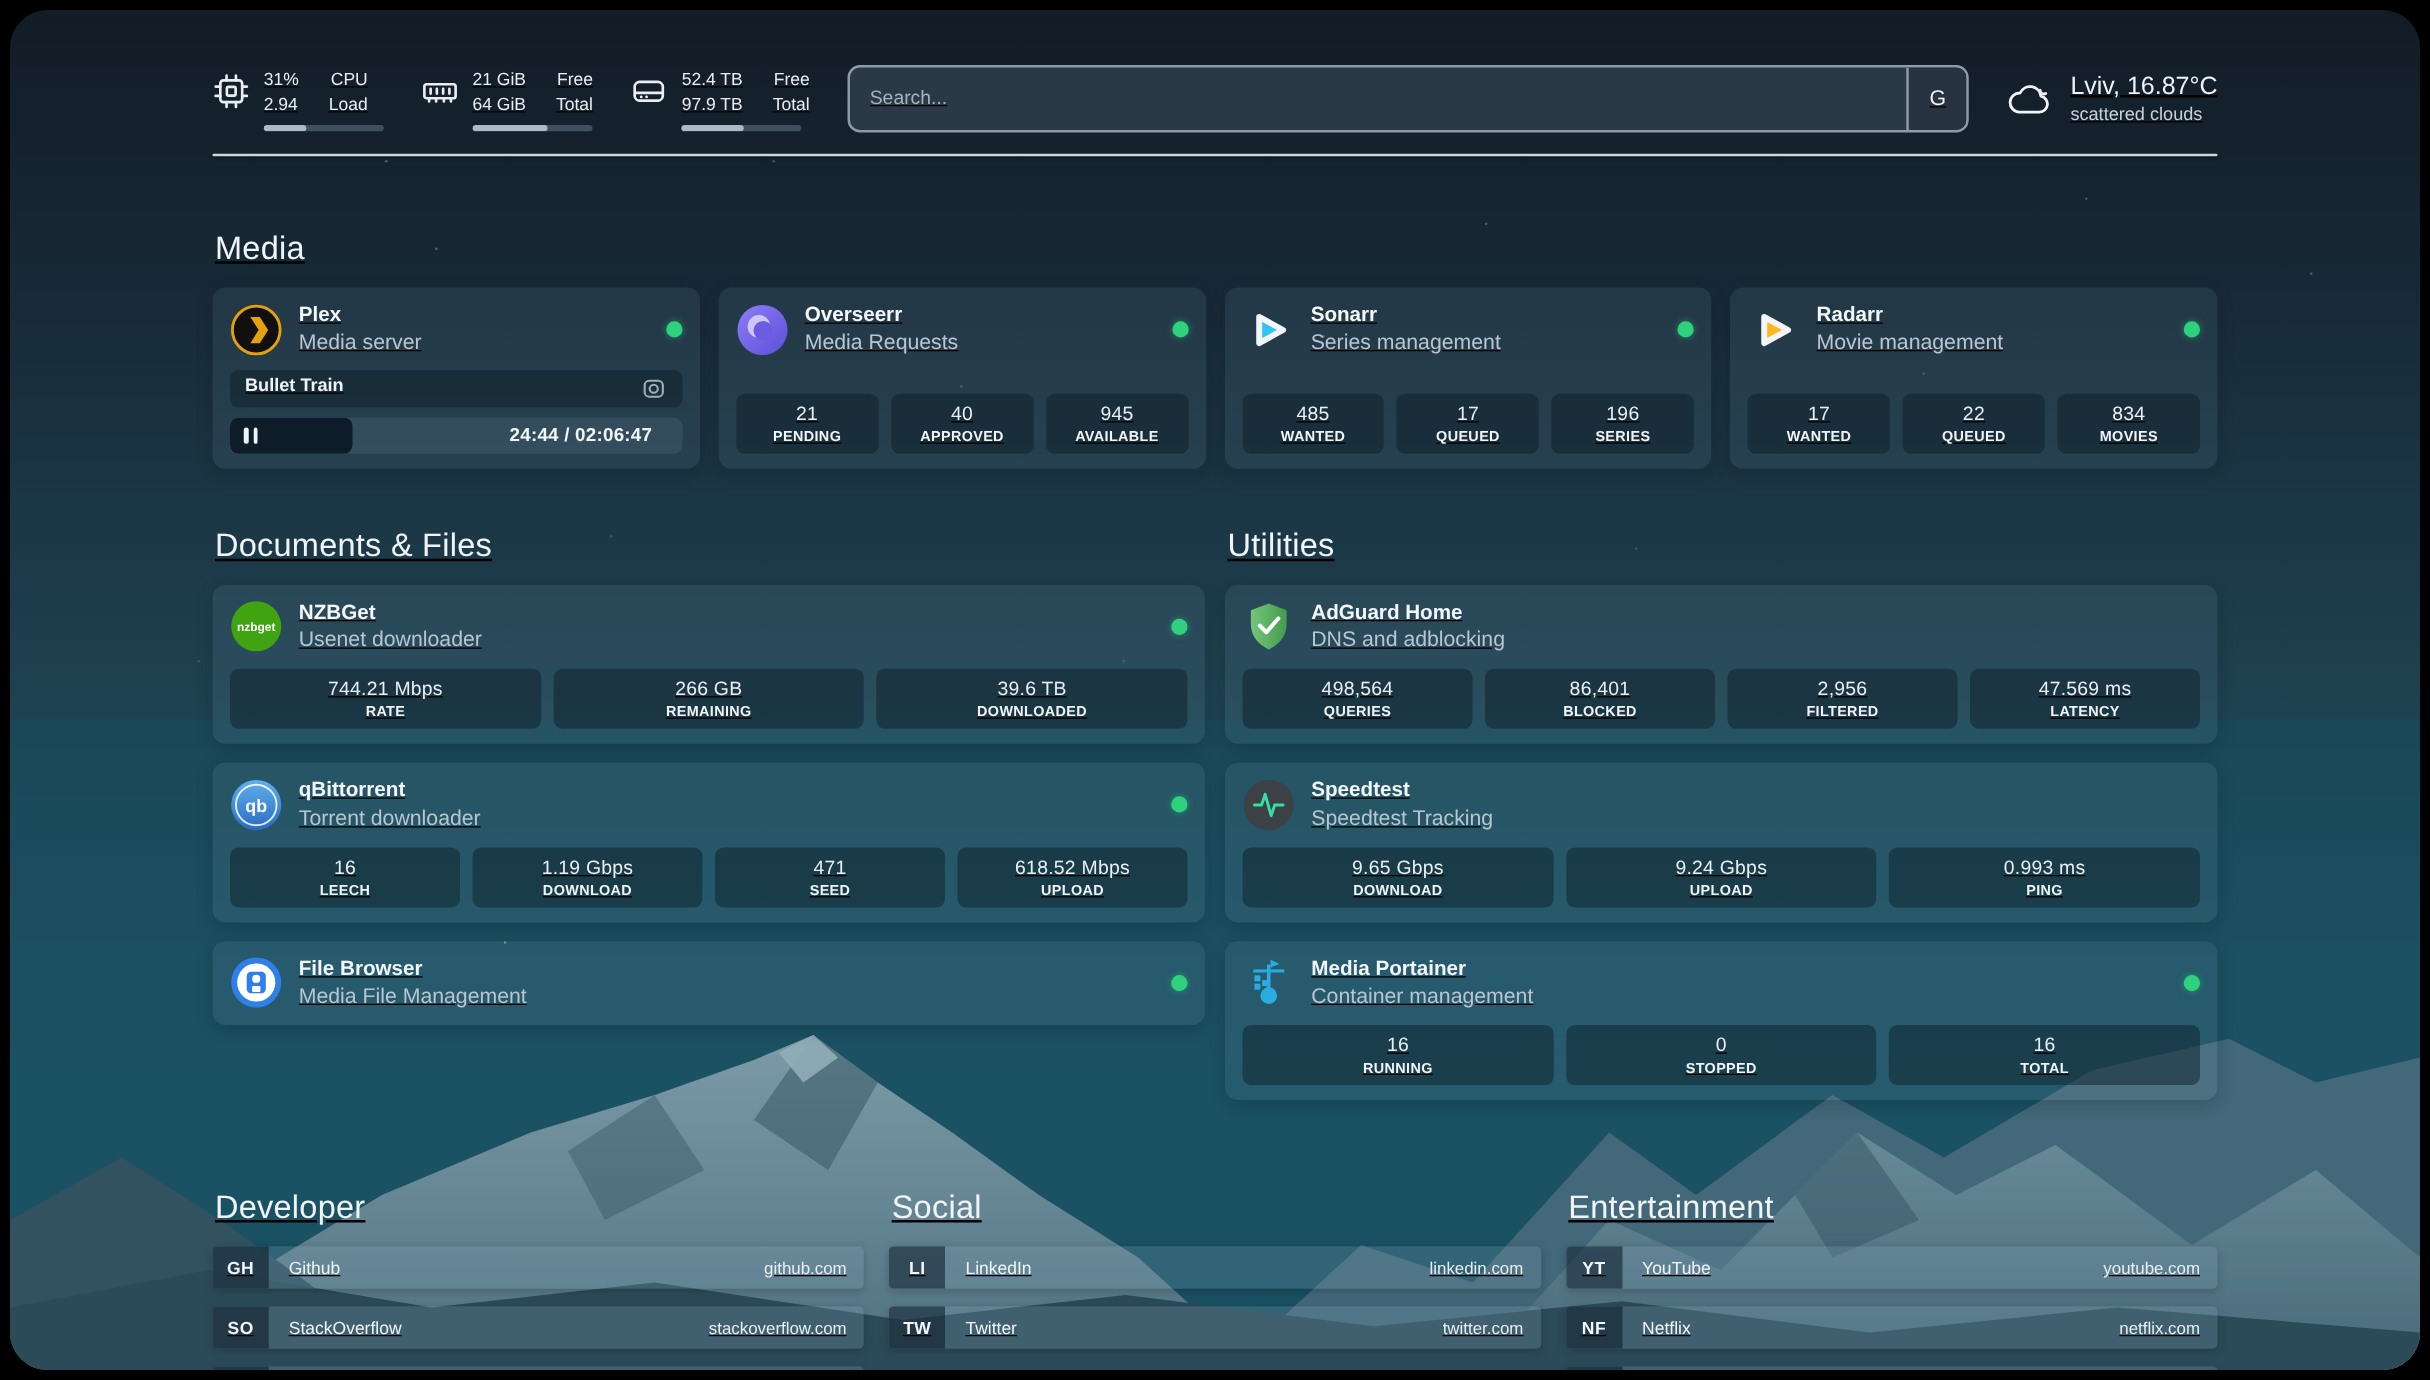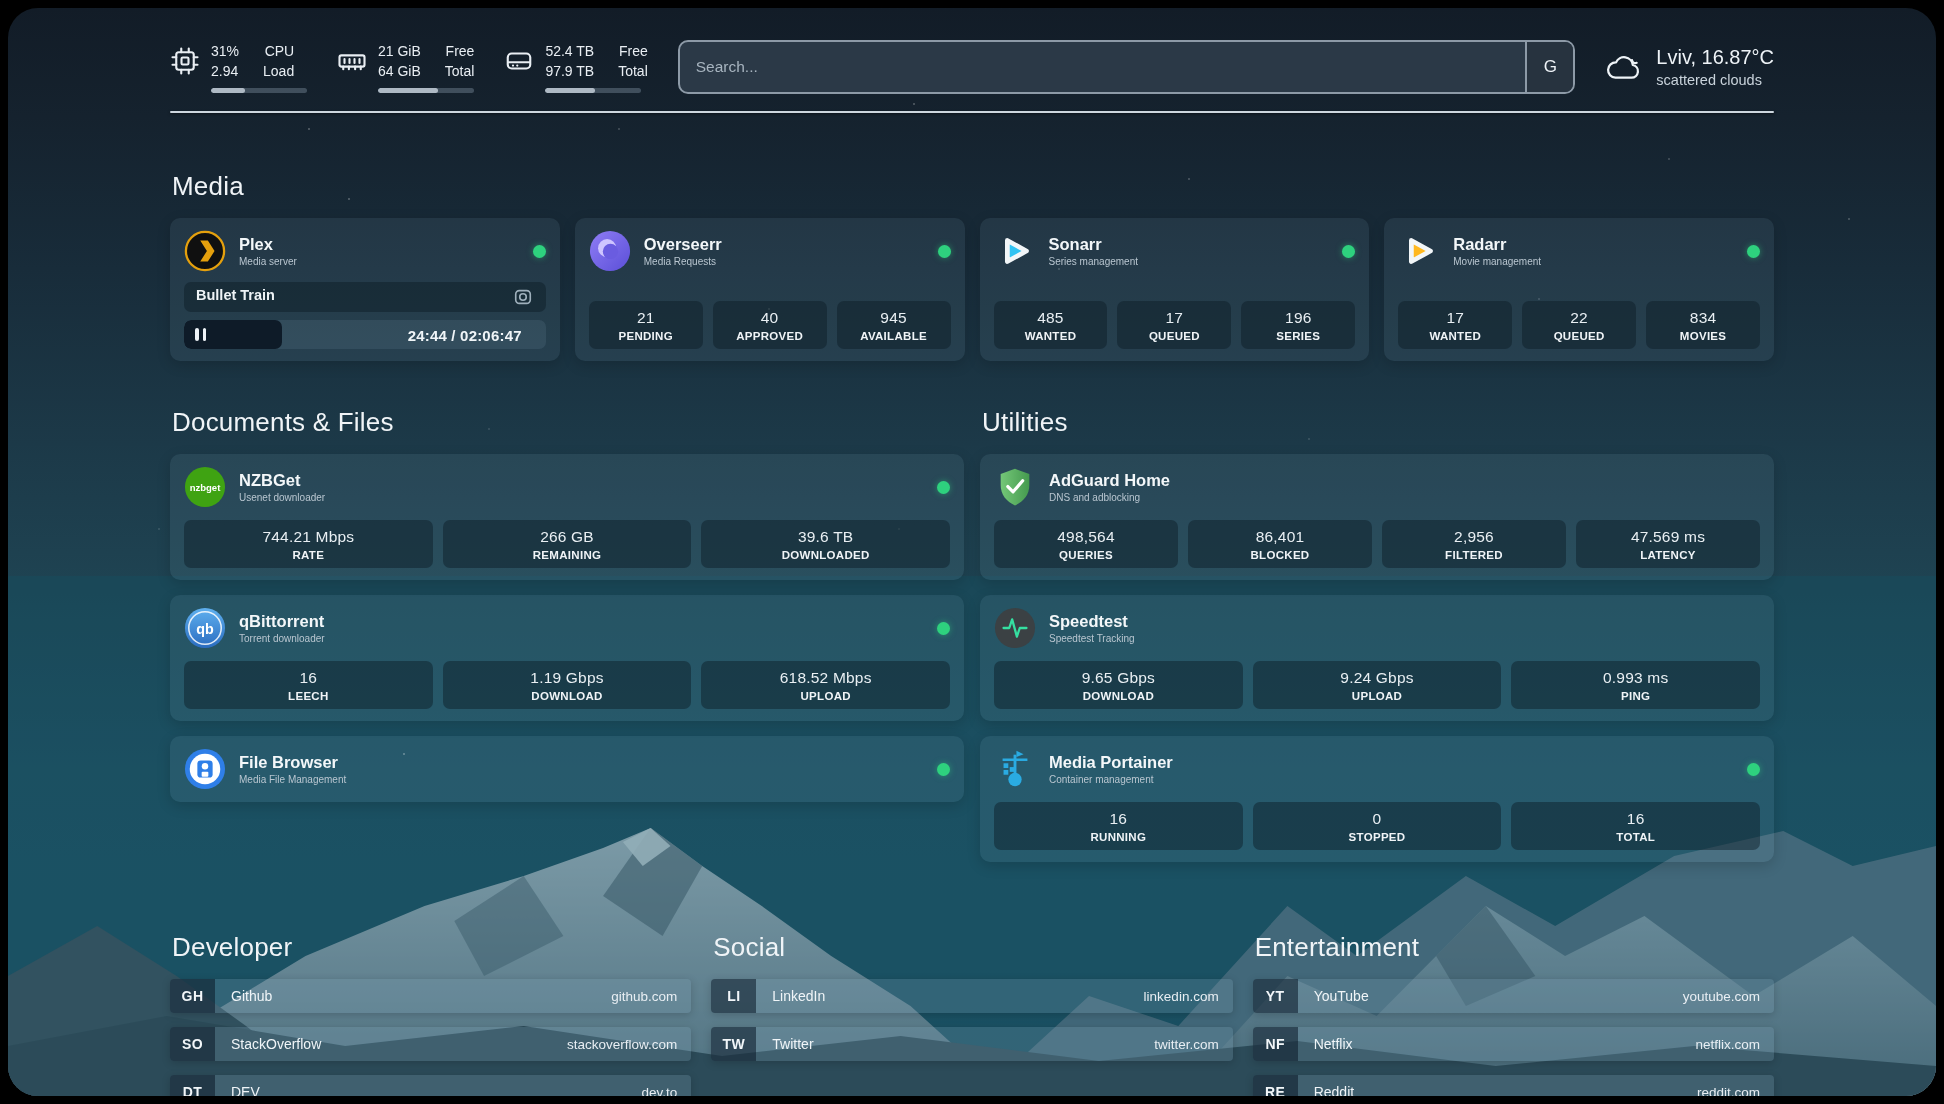--- a/index.html
+++ b/index.html
@@ -7,21 +7,21 @@
   .screen { position:absolute; inset:8px; border-radius:30px; overflow:hidden;
     background: linear-gradient(180deg,#121c27 0%,#15222e 10%,#182c3a 24%,#1c3948 40%,#1f4554 55%,#205062 70%,#1f5365 82%,#1e5063 100%); }
   .bg-mountains { position:absolute; left:0; bottom:0; width:100%; height:520px; pointer-events:none; }
   .bg-mountains svg { display:block; width:100%; height:100%; }
   .stars { position:absolute; top:120px; left:300px; width:2px; height:2px; border-radius:50%; background:rgba(255,255,255,.3); pointer-events:none;
     box-shadow: 40px 70px rgba(255,255,255,.30), 310px 0px rgba(255,255,255,.22), 605px -25px rgba(255,255,255,.28),
       880px 50px rgba(255,255,255,.25), 1120px -40px rgba(255,255,255,.30), 1360px 30px rgba(255,255,255,.22),
       -40px 210px rgba(255,255,255,.18), 460px 180px rgba(255,255,255,.20), 750px 140px rgba(255,255,255,.22),
       1230px 170px rgba(255,255,255,.18), 1540px 90px rgba(255,255,255,.25), 180px 300px rgba(255,255,255,.15),
       1000px 310px rgba(255,255,255,.16), 590px 400px rgba(255,255,255,.14), 95px 625px rgba(255,255,255,.35), -150px 400px rgba(255,255,255,.15); }
-  .content { position:relative; height:100%; padding:0 162px; }
+  .content { position:relative; height:100%; padding:12px 162px;text-decoration:underline; }
 
   
   header { display:flex; align-items:center; gap:30px; padding-top:32px; }
   .monitor { display:flex; align-items:flex-start; gap:11px; flex:none; }
   .m-icon { width:30px; height:30px; color:#e9eef3; margin-top:5px; }
   .m-icon svg { width:100%; height:100%; }
   .m-body { display:flex; flex-direction:column; }
   .m-rows { display:flex; gap:24px; }
   .m-col { display:flex; flex-direction:column; font-size:14px; line-height:1.45; color:#e9eef3; }
   .m-col.right { text-align:right; }
@@ -47,21 +47,21 @@
   .col-stack { display:flex; flex-direction:column; gap:15px; }
 
   
   .card { background:rgba(148,190,210,.10); border-radius:10px; padding:12px 14px; display:flex; flex-direction:column;
     box-shadow:0 4px 14px rgba(0,0,0,.16); cursor:pointer; }
   .card-head { display:flex; align-items:center; gap:13px; }
   .app-icon { width:42px; height:42px; flex:none; }
   .app-icon svg { width:100%; height:100%; display:block; }
   .app-text { display:flex; flex-direction:column; }
   .app-name { font-size:16.5px; font-weight:700; color:#f3f7f9; line-height:1.3; }
-  .app-desc { font-size:10px; color:#b9c6d0; line-height:1.3; }
+  .app-desc { font-size:17px; color:#b9c6d0; line-height:1.3; }
   .status-dot { width:13px; height:13px; border-radius:50%; background:#2ed17e; margin-left:auto; align-self:center;
     box-shadow:0 0 6px rgba(46,209,126,.5); flex:none; }
   .stats { display:flex; gap:10px; margin-top:auto; padding-top:12px; }
   .stat { flex:1; background:rgba(10,26,36,.45); border-radius:7px; padding:8px 4px 7px; text-align:center; }
   .stat-value { font-size:15.5px; color:#e9eff3; letter-spacing:.2px; }
   .stat-label { font-size:11.5px; font-weight:700; color:#f0f4f7; margin-top:3px; letter-spacing:.3px; }
 
   
   .np-row { margin-top:10px; background:rgba(10,26,36,.45); border-radius:7px; padding:5px 12px; display:flex; align-items:flex-start; min-height:30px; }
   .np-title { font-size:14.5px; font-weight:700; color:#eef3f6; }
@@ -411,20 +411,24 @@
             <div class="stats">
               <div class="stat">
                 <div class="stat-value">16</div>
                 <div class="stat-label">LEECH</div>
               </div>
               <div class="stat">
                 <div class="stat-value">1.19 Gbps</div>
                 <div class="stat-label">DOWNLOAD</div>
               </div>
               <div class="stat">
+                <div class="stat-value">471</div>
+                <div class="stat-label">SEED</div>
+              </div>
+              <div class="stat">
                 <div class="stat-value">618.52 Mbps</div>
                 <div class="stat-label">UPLOAD</div>
               </div>
             </div>
           </div>
 
           <div class="card">
             <div class="card-head">
               <span class="app-icon">
                 <svg viewBox="0 0 44 44">

